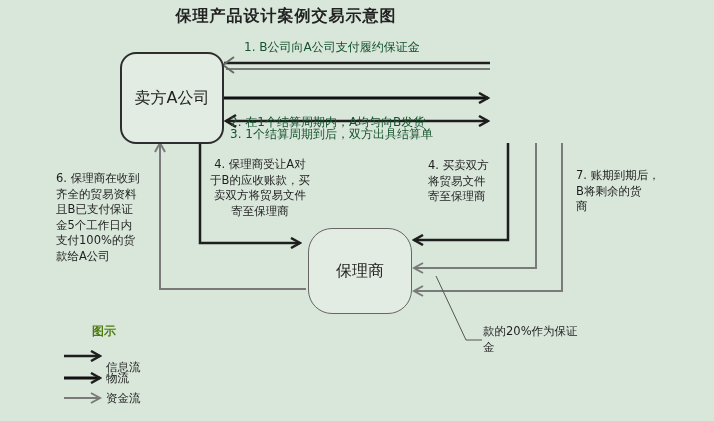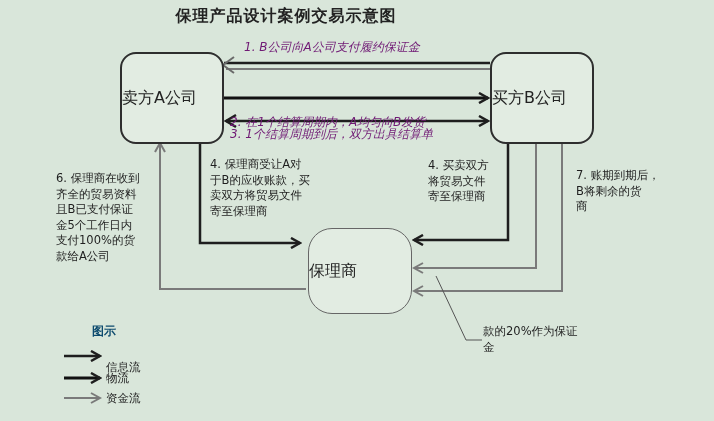--- a/index.html
+++ b/index.html
@@ -10,27 +10,27 @@
     color:#1f1f1f;
     position:relative;
   }
   #canvas { position:absolute; left:0; top:0; width:714px; height:421px; }
   .title {
     position:absolute; left:0; width:572px; top:6px; text-align:center;
     font-size:16px; font-weight:bold; letter-spacing:1px; color:#222;
   }
   .box {
     position:absolute; border:2px solid #2e2e2e; border-radius:16px;
-    background:#e2ece2; display:flex; align-items:center; 
+    background:#e2ece2; display:flex; align-items:center; justify-content:center;
     font-size:16px; color:#222;
   }
   .box.factor { border-color:#666; border-width:1.5px;border-radius:24px; }
-  .lbl { position:absolute; font-size:12px; line-height:16px; color:#701a75; white-space:nowrap;font-style:italic; }
+  .lbl { position:absolute; font-size:12px; line-height:16px; color:#14532d; white-space:nowrap; }
   .note { position:absolute; font-size:11.5px; line-height:15.5px; color:#1f1f1f; }
-  .legend-title { position:absolute; font-size:12px; font-weight:bold; color:#0c4a6e; }
+  .legend-title { position:absolute; font-size:12px; font-weight:bold; color:#4d7c0f; }
   .legend-item { position:absolute; font-size:11.5px; color:#222; }
 </style>
 </head>
 <body>
 
 <div id="canvas">
   <svg width="714" height="421" style="position:absolute;left:0;top:0">
     <defs>
       <marker id="ahDark" markerWidth="12" markerHeight="12" refX="10" refY="6" orient="auto" markerUnits="userSpaceOnUse">
         <path d="M1,1 L10,6 L1,11" fill="none" stroke="#1e1e1e" stroke-width="2.5"></path>
@@ -68,32 +68,29 @@
     <line x1="64" y1="356" x2="100" y2="356" stroke="#1e1e1e" stroke-width="2.5" marker-end="url(#ahDark)"></line>
     <line x1="64" y1="378" x2="100" y2="378" stroke="#111" stroke-width="3" marker-end="url(#ahDark)"></line>
     <line x1="64" y1="398" x2="100" y2="398" stroke="#7a7a7a" stroke-width="2" marker-end="url(#ahGray)"></line>
   </svg>
 
   <div class="title">保理产品设计案例交易示意图</div>
 
   <div class="box" style="left:120px;top:52px;width:100px;height:88px;">
     <span>卖方A公司</span>
   </div>
-  <div class="box" style="left:490px;top:52px;width:100px;height:88px;">
-    <span>买方B公司</span>
-  </div>
   <div class="box factor" style="left:308px;top:228px;width:102px;height:84px;">
     <span>保理商</span>
   </div>
 
   <div class="lbl" style="left:244px;top:39px;">1. B公司向A公司支付履约保证金</div>
   <div class="lbl" style="left:230px;top:79px;margin-top:35px;">2. 在1个结算周期内，A均匀向B发货</div>
   <div class="lbl" style="left:230px;top:126px;">3. 1个结算周期到后，双方出具结算单</div>
 
-  <div class="note" style="left:210px;top:157px;">
+  <div class="note" style="left:210px;top:157px;text-align:center;">
     <div>4. 保理商受让A对</div>
     <div>于B的应收账款，买</div>
     <div>卖双方将贸易文件</div>
     <div>寄至保理商</div>
   </div>
 
   <div class="note" style="left:428px;top:158px;">
     <div>4. 买卖双方</div>
     <div>将贸易文件</div>
     <div>寄至保理商</div>

